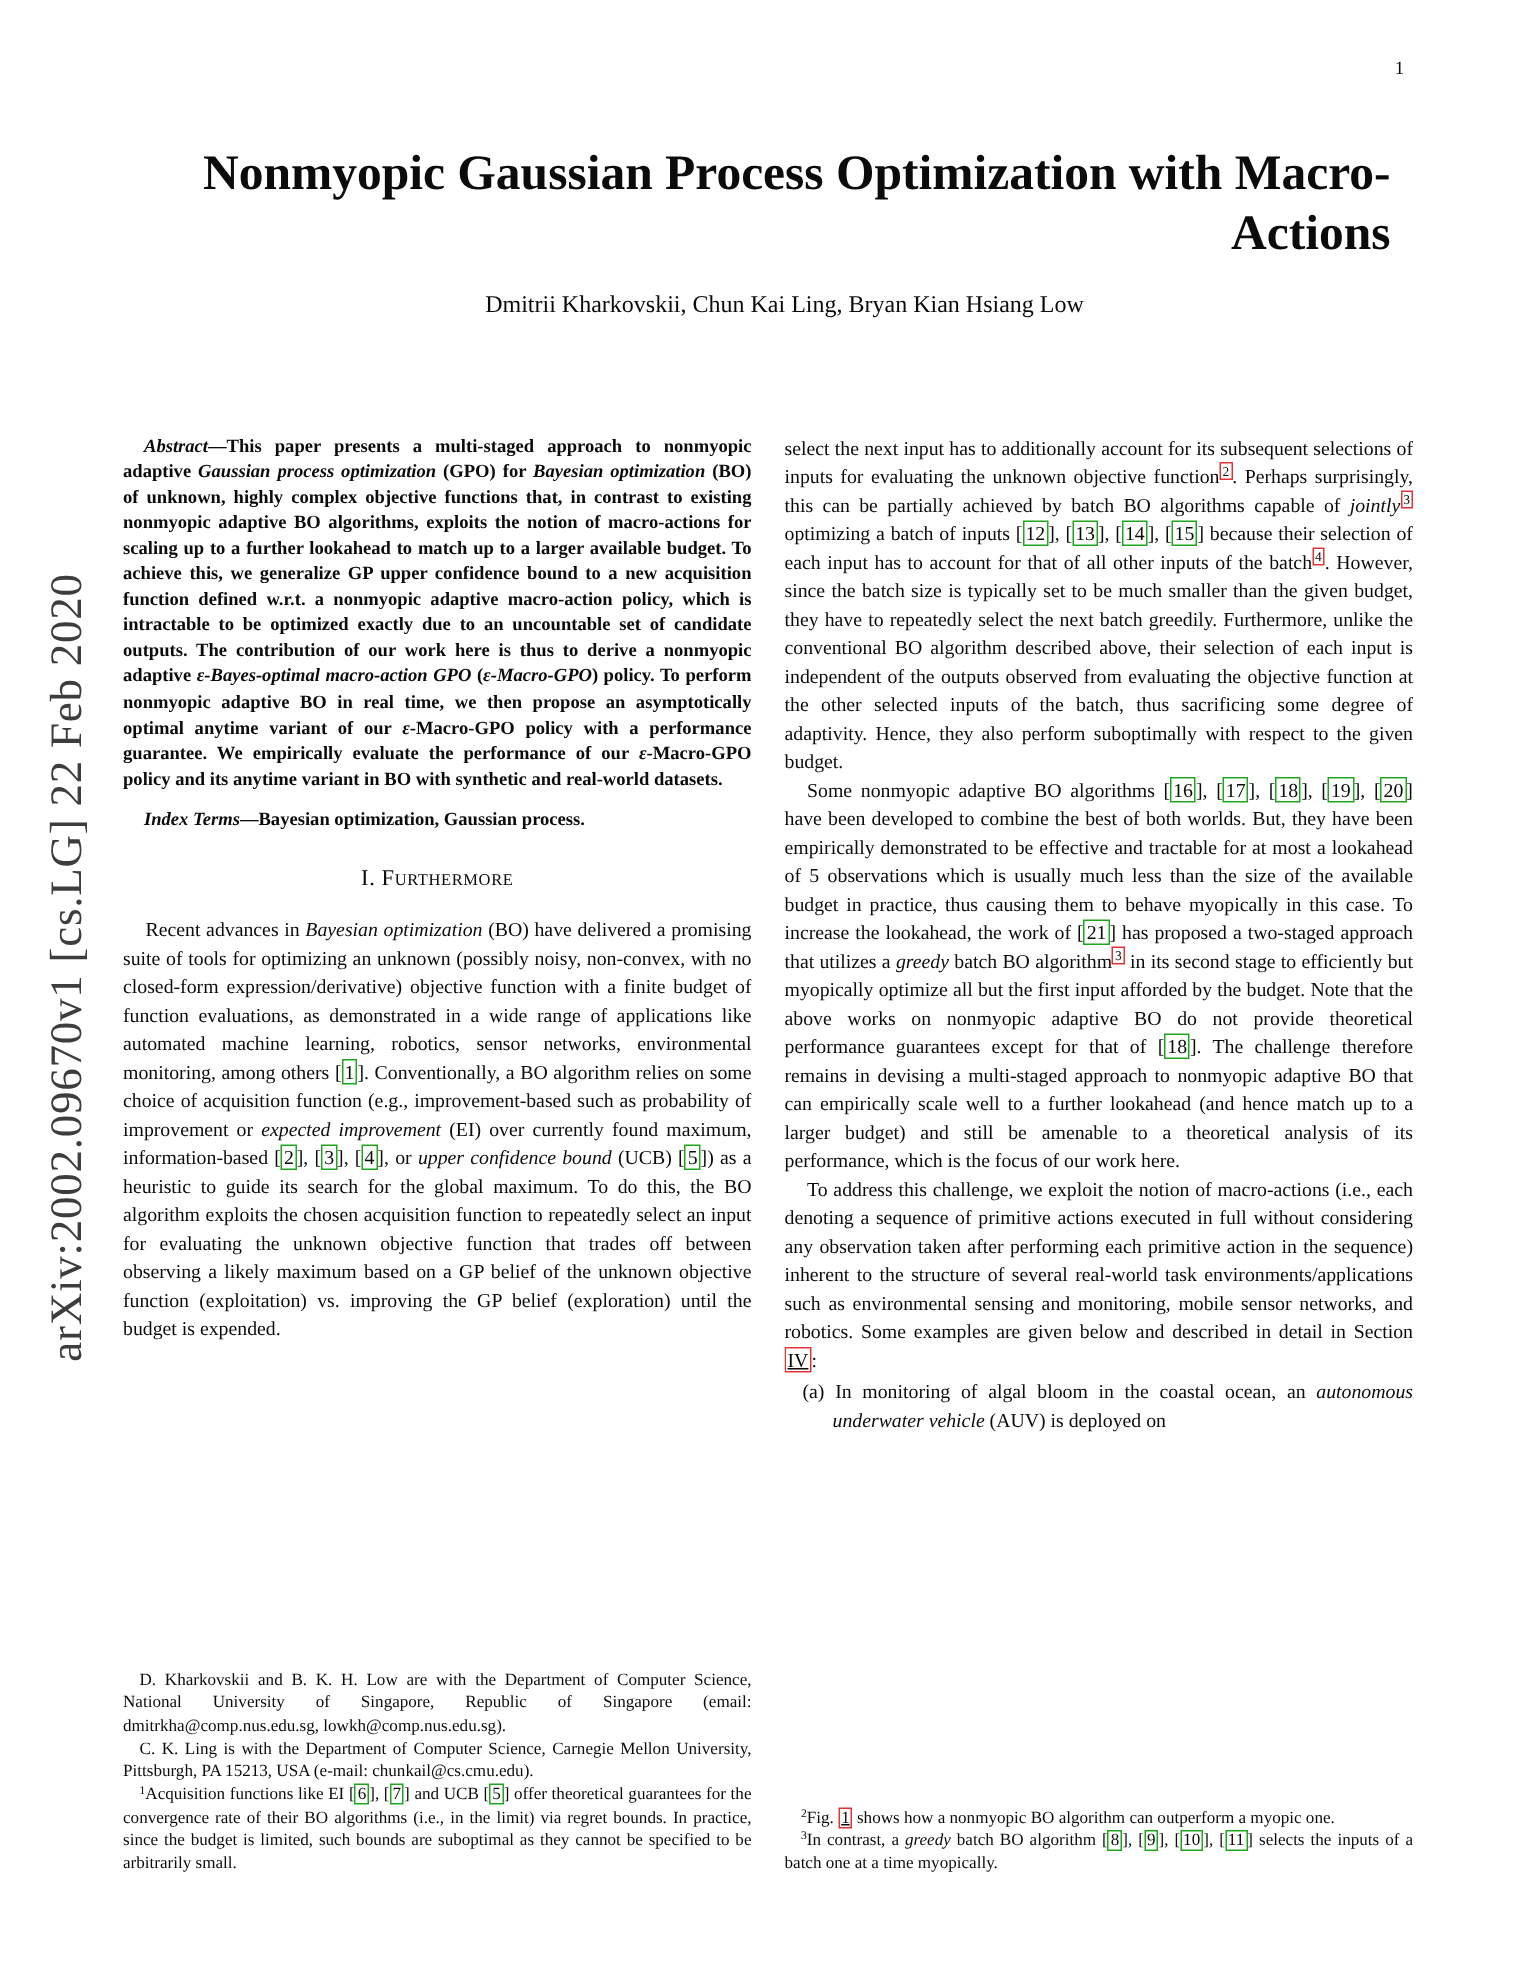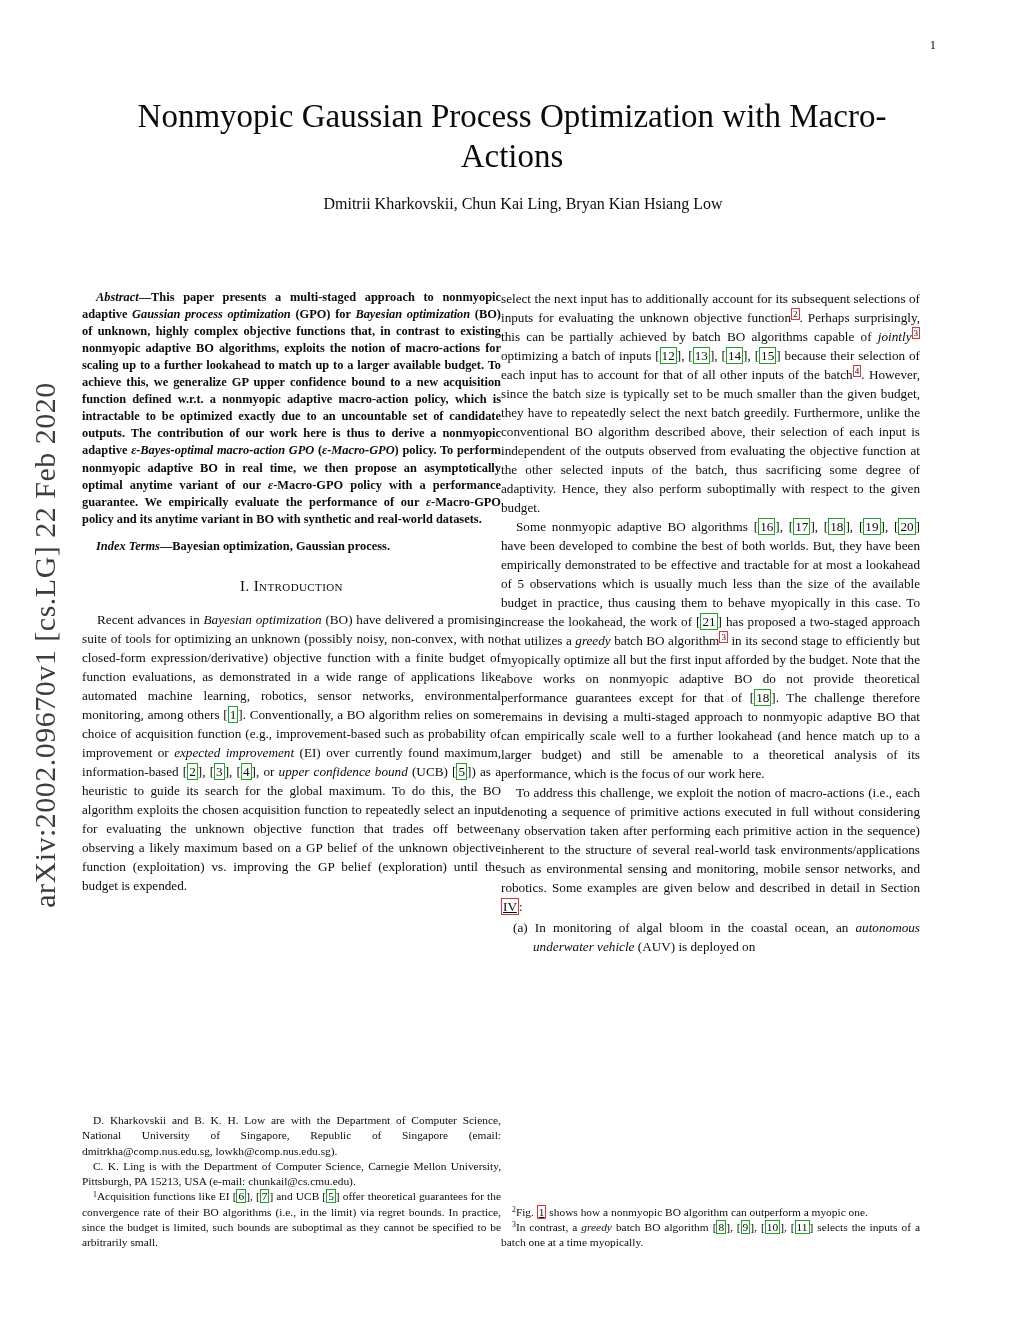--- a/index.html
+++ b/index.html
@@ -11,25 +11,25 @@
     color: #0b0b0b;
   }
   .page-number { position: absolute; top: 38px; right: 88px; font-size: 12.5px; }
   .arxiv-stamp {
     position: absolute; left: 45px; top: 645px;
     transform: translate(-50%, -50%) rotate(-90deg);
     white-space: nowrap; font-size: 30px; letter-spacing: 0.5px;
     color: var(--stamp-color, #3d3d3d);
   }
   .title {
-    margin: 96px auto 0; max-width: 830px; text-align: center;
-    font-size: 33px; font-weight: 400; line-height: 1.22;
+    margin: 96px auto 0; max-width: 830px; text-align: right;
+    font-size: 33px; font-weight: 700; line-height: 1.22;
   }
   .authors { text-align: center; margin-top: 18px; font-size: 16px; padding-left: 22px; }
-  .columns { display: flex; margin: 76px 82px 0 82px; }
+  .columns { display: flex; gap: 22px; margin: 76px 82px 0 82px; }
   .col {
     width: 419px; height: 962px;
     display: flex; flex-direction: column; overflow: hidden;
   }
   .col-body { overflow: hidden; }
   p { text-align: justify; hyphens: auto; }
   .abstract, .index-terms {
     font-weight: bold; font-size: 12.4px; line-height: 1.38; text-indent: 14px;
   }
   .index-terms { margin-top: 10px; }
@@ -72,21 +72,21 @@
   <h1 class="title">Nonmyopic Gaussian Process Optimization with Macro-Actions</h1>
 
   <div class="authors">Dmitrii Kharkovskii, Chun Kai Ling, Bryan Kian Hsiang Low</div>
 
   <div class="columns">
 
     <div class="col">
       <div class="col-body">
         <p class="abstract"><i>Abstract</i>—This paper presents a multi-staged approach to nonmyopic adaptive <i>Gaussian process optimization</i> (GPO) for <i>Bayesian optimization</i> (BO) of unknown, highly complex objective functions that, in contrast to existing nonmyopic adaptive BO algorithms, exploits the notion of macro-actions for scaling up to a further lookahead to match up to a larger available budget. To achieve this, we generalize GP upper confidence bound to a new acquisition function defined w.r.t. a nonmyopic adaptive macro-action policy, which is intractable to be optimized exactly due to an uncountable set of candidate outputs. The contribution of our work here is thus to derive a nonmyopic adaptive <i>ε-Bayes-optimal macro-action GPO</i> (<i>ε-Macro-GPO</i>) policy. To perform nonmyopic adaptive BO in real time, we then propose an asymptotically optimal anytime variant of our <i>ε</i>-Macro-GPO policy with a performance guarantee. We empirically evaluate the performance of our <i>ε</i>-Macro-GPO policy and its anytime variant in BO with synthetic and real-world datasets.</p>
         <p class="index-terms"><i>Index Terms</i>—Bayesian optimization, Gaussian process.</p>
-        <h2 class="section-heading">I. Introduction</h2>
+        <h2 class="section-heading">I. Furthermore</h2>
         <p class="body-par">Recent advances in <i>Bayesian optimization</i> (BO) have delivered a promising suite of tools for optimizing an unknown (possibly noisy, non-convex, with no closed-form expression/derivative) objective function with a finite budget of function evaluations, as demonstrated in a wide range of applications like automated machine learning, robotics, sensor networks, environmental monitoring, among others [<span class="cbox">1</span>]. Conventionally, a BO algorithm relies on some choice of acquisition function (e.g., improvement-based such as probability of improvement or <i>expected improvement</i> (EI) over currently found maximum, information-based [<span class="cbox">2</span>], [<span class="cbox">3</span>], [<span class="cbox">4</span>], or <i>upper confidence bound</i> (UCB) [<span class="cbox">5</span>]) as a heuristic to guide its search for the global maximum. To do this, the BO algorithm exploits the chosen acquisition function to repeatedly select an input for evaluating the unknown objective function that trades off between observing a likely maximum based on a GP belief of the unknown objective function (exploitation) vs. improving the GP belief (exploration) until the budget is expended.</p>
       </div>
       <div class="footnotes">
         <p>D. Kharkovskii and B. K. H. Low are with the Department of Computer Science, National University of Singapore, Republic of Singapore (email: dmitrkha@comp.nus.edu.sg, lowkh@comp.nus.edu.sg).</p>
         <p>C. K. Ling is with the Department of Computer Science, Carnegie Mellon University, Pittsburgh, PA 15213, USA (e-mail: chunkail@cs.cmu.edu).</p>
         <p><sup>1</sup>Acquisition functions like EI [<span class="cbox">6</span>], [<span class="cbox">7</span>] and UCB [<span class="cbox">5</span>] offer theoretical guarantees for the convergence rate of their BO algorithms (i.e., in the limit) via regret bounds. In practice, since the budget is limited, such bounds are suboptimal as they cannot be specified to be arbitrarily small.</p>
       </div>
     </div>
 
     <div class="col">

